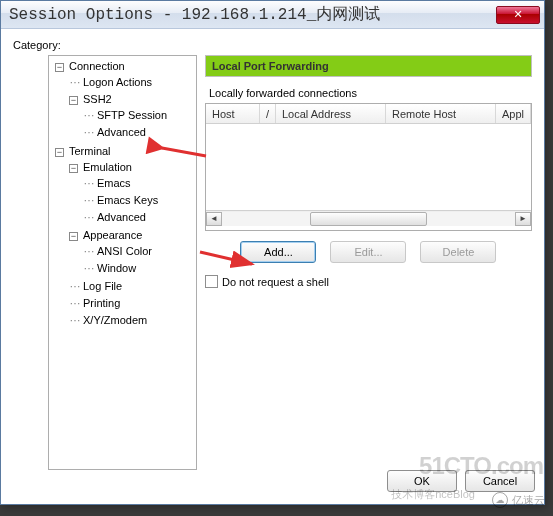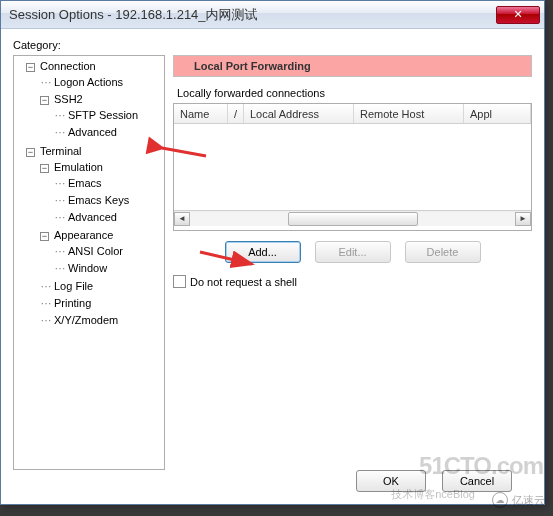--- a/index.html
+++ b/index.html
@@ -1,48 +1,48 @@
 <!DOCTYPE html>
 <html><head>
 <meta charset="utf-8">
 <style>
 * { box-sizing: border-box; font-family: Tahoma, "Microsoft YaHei", sans-serif; font-size: 11px; }
 body { margin: 0; background: #3a3a3a; width: 553px; height: 516px; overflow: hidden; position: relative; }
 .window { position: absolute; top: 0; left: 0; width: 545px; height: 505px; background: #fff; border: 1px solid #5a7aa0; box-shadow: 2px 2px 8px rgba(0,0,0,0.3); }
 .titlebar { height: 28px; background: linear-gradient(#fdfdfe, #e6ecf5 45%, #d4deec 46%, #dde6f2); display: flex; align-items: center; padding: 0 4px 0 8px; border-bottom: 1px solid #b8c7dc; }
-.titlebar-text { flex: 1; color: #333; font-size: 13px; }
+.titlebar-text { flex: 1; color: #333; font-size: 16px; font-family: Liberation Mono, monospace; }
 .close-btn { width: 44px; height: 18px; background: linear-gradient(#e79, #c8102e 45%, #a00 46%, #c8102e); border: 1px solid #8a0b1f; border-radius: 2px; color: #fff; display: flex; align-items: center; justify-content: center; font-size: 12px; cursor: pointer; }
 .body { padding: 10px 12px; height: calc(100% - 28px); position: relative; }
 .category-label { color: #000; margin-bottom: 4px; }
 .main-cols { display: flex; height: 415px; }
-.tree-pane { width: 152px; border: 1px solid #adadad; background: #fff; overflow: auto; padding: 2px 10px; }
+.tree-pane { width: 152px; border: 1px solid #adadad; background: #fff; overflow: auto; padding: 2px 4px; margin-left: 35px; }
 .tree ul { list-style: none; margin: 0; padding-left: 14px; }
 .tree > ul { padding-left: 2px; }
 .tree li { white-space: nowrap; line-height: 15px; padding: 1px 0; }
 .tog { display: inline-block; width: 9px; height: 9px; border: 1px solid #888; text-align: center; line-height: 7px; font-size: 9px; color: #444; margin-right: 3px; vertical-align: middle; cursor: pointer; background: #fff; }
 .dash { display: inline-block; width: 12px; text-align: center; color: #888; }
 .node-label { padding: 0 2px; cursor: pointer; }
 .node-label.selected { background: #3399ff; color: #fff; border: 1px dotted #000; }
 .right-pane { flex: 1; margin-left: 8px; }
-.panel-title { background: #fca5a5; border: 1px solid #c0c0c0; padding: 4px 20px; font-weight: bold; color: #333; }
+.panel-title { background: #84cc16; border: 1px solid #c0c0c0; padding: 4px 6px; font-weight: bold; color: #333; }
 .subtext { margin: 10px 0 4px 4px; color: #000; }
 .listbox { border: 1px solid #adadad; height: 128px; overflow: auto; background: #fff; }
 .listhead { display: flex; background: linear-gradient(#fff,#efefef); border-bottom: 1px solid #d0d0d0; height: 20px; align-items: center; }
 .listhead .col { padding: 0 6px; border-right: 1px solid #d8d8d8; height: 100%; display: flex; align-items: center; color: #333; }
 .hscroll { position: relative; bottom: 0; height: 16px; background: #efefef; border-top: 1px solid #d0d0d0; display: flex; align-items: center; }
 .hscroll .arrow { width: 16px; height: 14px; background: linear-gradient(#fff,#ddd); border: 1px solid #b0b0b0; display: flex; align-items: center; justify-content: center; font-size: 8px; color: #444; }
 .hscroll .track { flex: 1; height: 14px; background: #f4f4f4; position: relative; }
 .hscroll .thumb { position: absolute; left: 30%; width: 40%; height: 100%; background: linear-gradient(#fefefe,#e0e0e0); border: 1px solid #b0b0b0; border-radius: 2px; }
 .btn-row { display: flex; gap: 14px; justify-content: center; margin-top: 10px; }
 .btn { width: 76px; height: 22px; background: linear-gradient(#fdfdfd,#e6e6e6); border: 1px solid #8e8e8e; border-radius: 3px; display: flex; align-items: center; justify-content: center; cursor: pointer; }
 .btn.focus { border: 1px solid #3c7fb1; box-shadow: 0 0 0 1px #a4cff0 inset; }
 .btn.disabled { color: #9a9a9a; border-color: #c8c8c8; cursor: default; }
 .chk-row { margin-top: 12px; display: flex; align-items: center; gap: 4px; }
 .chk { width: 13px; height: 13px; border: 1px solid #8e8e8e; background: #fff; }
-.dlg-buttons { position: absolute; right: 32px; bottom: 12px; display: flex; gap: 16px; justify-content: flex-end; }
+.dlg-buttons { position: absolute; right: 9px; bottom: 12px; display: flex; gap: 8px; justify-content: flex-end; }
 .dlg-btn { width: 70px; height: 22px; background: linear-gradient(#fdfdfd,#e6e6e6); border: 1px solid #8e8e8e; border-radius: 3px; display: flex; align-items: center; justify-content: center; cursor: pointer; }
 .arrow-annot { position: absolute; pointer-events: none; }
 .arrow-annot svg { overflow: visible; }
 .watermark1 { position: absolute; right: 10px; bottom: 36px; font-family: Arial Black, sans-serif; font-size: 24px; font-weight: 900; color: rgba(0,0,0,0.18); letter-spacing: -1px; }
 .watermark2 { position: absolute; right: 8px; bottom: 8px; color: rgba(0,0,0,0.35); font-size: 12px; display: flex; align-items: center; gap: 4px; }
 .watermark3 { position: absolute; right: 78px; bottom: 14px; color: rgba(0,0,0,0.25); font-size: 11px; }
 .cloud-ico { width: 16px; height: 16px; border: 1.5px solid rgba(0,0,0,0.35); border-radius: 50%; display: flex; align-items: center; justify-content: center; font-size: 9px; }
 </style>
 </head>
 <body>
@@ -93,21 +93,21 @@
             </li>
           </ul>
         </div>
       </div>
 
       <div class="right-pane">
         <div class="panel-title">Local Port Forwarding</div>
         <div class="subtext">Locally forwarded connections</div>
         <div class="listbox">
           <div class="listhead">
-            <div class="col" style="width:54px">Name</div>
+            <div class="col" style="width:54px">Host</div>
             <div class="col" style="width:16px">/</div>
             <div class="col" style="width:110px">Local Address</div>
             <div class="col" style="width:110px">Remote Host</div>
             <div class="col" style="flex:1">Appl</div>
           </div>
           <div style="height:86px"></div>
           <div class="hscroll">
             <div class="arrow">◄</div>
             <div class="track">
                 <div class="thumb"></div>

